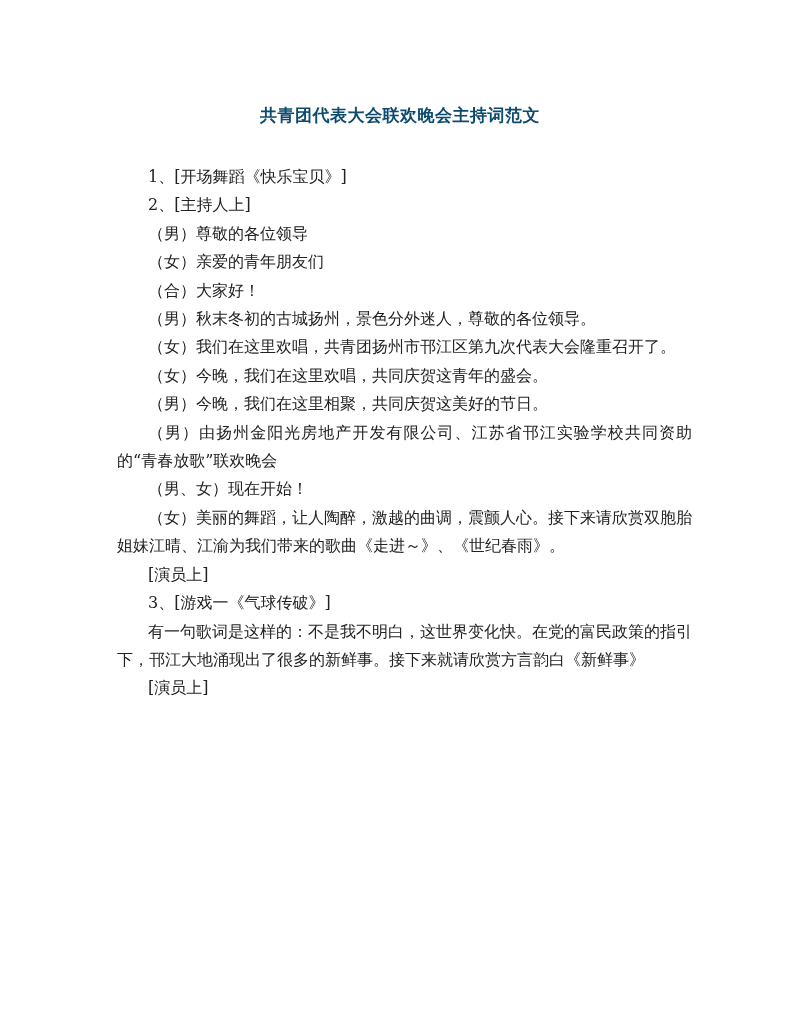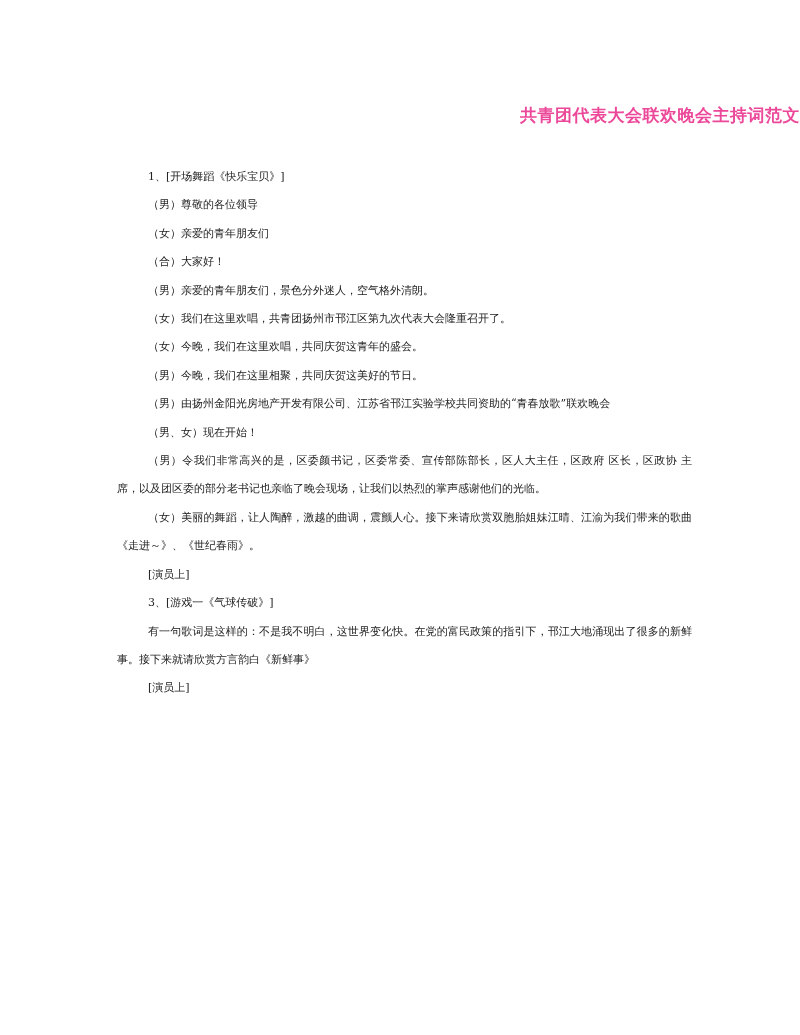--- a/index.html
+++ b/index.html
@@ -21,58 +21,58 @@
     top: 0;
     width: 800px;
     height: 1035px;
     background: #ffffff;
   }
   .title {
     position: absolute;
     left: 0;
     width: 800px;
     top: 104px;
-    text-align: right;
+    text-align: center;
     font-size: 17px;
     font-weight: bold;
-    color: #ec4899;
+    color: #0c4a6e;
     letter-spacing: 0.5px;
     font-family: "DejaVu Sans", "Liberation Sans", sans-serif;
   }
   .body {
     position: absolute;
     left: 117px;
     top: 163px;
     width: 575px;
-    font-size: 11px;
+    font-size: 16px;
     line-height: 28.4px;
     text-align: justify;
   }
   .para {
     margin: 0;
     text-indent: 31px;
   }
 </style>
 </head>
 <body>
 
 <div class="page">
   <div class="title">共青团代表大会联欢晚会主持词范文</div>
 
   <div class="body">
     <p class="para">1、[开场舞蹈《快乐宝贝》]</p>
+    <p class="para">2、[主持人上]</p>
     <p class="para">（男）尊敬的各位领导</p>
     <p class="para">（女）亲爱的青年朋友们</p>
     <p class="para">（合）大家好！</p>
-    <p class="para">（男）亲爱的青年朋友们，景色分外迷人，空气格外清朗。</p>
+    <p class="para">（男）秋末冬初的古城扬州，景色分外迷人，尊敬的各位领导。</p>
     <p class="para">（女）我们在这里欢唱，共青团扬州市邗江区第九次代表大会隆重召开了。</p>
     <p class="para">（女）今晚，我们在这里欢唱，共同庆贺这青年的盛会。</p>
     <p class="para">（男）今晚，我们在这里相聚，共同庆贺这美好的节日。</p>
     <p class="para">（男）由扬州金阳光房地产开发有限公司、江苏省邗江实验学校共同资助的“青春放歌”联欢晚会</p>
     <p class="para">（男、女）现在开始！</p>
-    <p class="para">（男）令我们非常高兴的是，区委颜书记，区委常委、宣传部陈部长，区人大主任，区政府 区长，区政协 主席，以及团区委的部分老书记也亲临了晚会现场，让我们以热烈的掌声感谢他们的光临。</p>
     <p class="para">（女）美丽的舞蹈，让人陶醉，激越的曲调，震颤人心。接下来请欣赏双胞胎姐妹江晴、江渝为我们带来的歌曲《走进～》、《世纪春雨》。</p>
     <p class="para">[演员上]</p>
     <p class="para">3、[游戏一《气球传破》]</p>
     <p class="para">有一句歌词是这样的：不是我不明白，这世界变化快。在党的富民政策的指引下，邗江大地涌现出了很多的新鲜事。接下来就请欣赏方言韵白《新鲜事》</p>
     <p class="para">[演员上]</p>
   </div>
 </div>
 
 </body></html>

